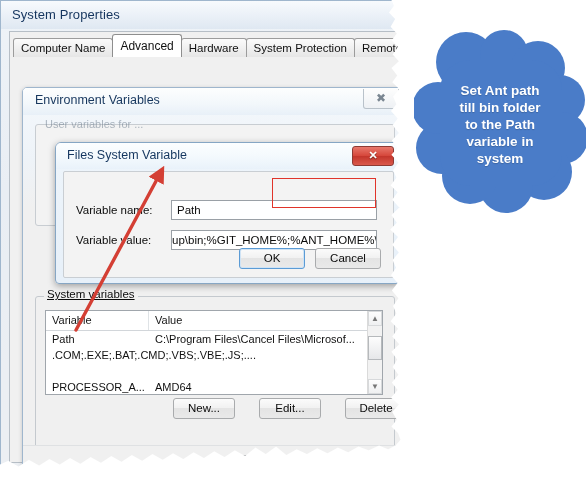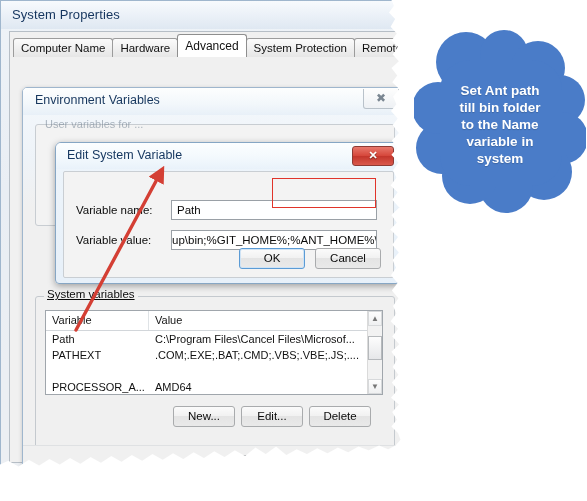--- a/index.html
+++ b/index.html
@@ -277,23 +277,23 @@
     left: 0; top: 25px;
     width: 14px; height: 24px;
     background: linear-gradient(to bottom, #fdfdfd, #e6e7e9);
     border: 1px solid #b6b9bc;
     box-sizing: border-box;
   }
 
   
   #sysvars-buttons {
     position: absolute;
-    left: 150px; top: 318px;
+    left: 150px; top: 310px;
     display: flex;
-    gap: 6px;
+    gap: 24px;
   }
   .btn {
     min-width: 62px;
     height: 21px;
     line-height: 19px;
     text-align: center;
     font-size: 11.5px;
     color: #0b0b0b;
     background: linear-gradient(to bottom, #fbfbfb 0%, #f1f1f1 48%, #e4e4e4 50%, #e9e9e9 100%);
     border: 1px solid #a9abad;
@@ -448,22 +448,22 @@
   <div id="sysprops-window">
 
     <div id="sysprops-titlebar">
       <div id="sysprops-title">System Properties</div>
     </div>
 
     <div id="sysprops-client">
 
       <div id="tabstrip">
         <div class="tab">Computer Name</div>
+        <div class="tab active">Advanced</div>
         <div class="tab">Hardware</div>
-        <div class="tab active">Advanced</div>
         <div class="tab">System Protection</div>
         <div class="tab">Remote</div>
       </div>
 
       <div id="envvars-dialog">
 
         <div id="envvars-titlebar">
           <div id="envvars-title">Environment Variables</div>
         </div>
         <div id="envvars-close">✖</div>
@@ -478,21 +478,20 @@
           <div id="sysvars-head">
             <div class="th col-var">Variable</div>
             <div class="th col-val">Value</div>
           </div>
 
           <div class="tr">
             <div class="td col-var">Path</div>
             <div class="td col-val">C:\Program Files\Cancel Files\Microsof...</div>
           </div>
           <div class="tr">
-            <div class="td col-var">PATHEXT</div>
             <div class="td col-val">.COM;.EXE;.BAT;.CMD;.VBS;.VBE;.JS;....</div>
           </div>
           <div class="tr">
             <div class="td col-val"></div>
           </div>
           <div class="tr">
             <div class="td col-var">PROCESSOR_A...</div>
             <div class="td col-val">AMD64</div>
           </div>
 
@@ -513,21 +512,21 @@
           <div id="envvars-footer-btns">
             <div class="btn">OK</div>
             <div class="btn">Cancel</div>
           </div>
         </div>
 
       </div>
 
       <div id="edit-dialog">
         <div id="edit-titlebar">
-          <div id="edit-title">Edit System Variable</div>
+          <div id="edit-title">Files System Variable</div>
         </div>
         <div id="edit-close">✕</div>
 
         <div id="edit-body">
 
           <div class="field-row" style="top:28px;">
             <div class="field-label">Variable name:</div>
             <div class="field-input">Path</div>
           </div>
 
@@ -570,17 +569,17 @@
       <circle cx="92" cy="156" r="27"></circle>
       <circle cx="56" cy="146" r="28"></circle>
       <circle cx="28" cy="118" r="26"></circle>
       <circle cx="24" cy="78" r="26"></circle>
       <rect x="26" y="30" width="122" height="126" rx="30"></rect>
     </g>
   </svg>
   <div id="callout-text">
     <div>Set Ant path</div>
     <div>till bin folder</div>
-    <div>to the Name</div>
+    <div>to the Path</div>
     <div>variable in</div>
     <div>system</div>
   </div>
 </div>
 
 </body></html>

